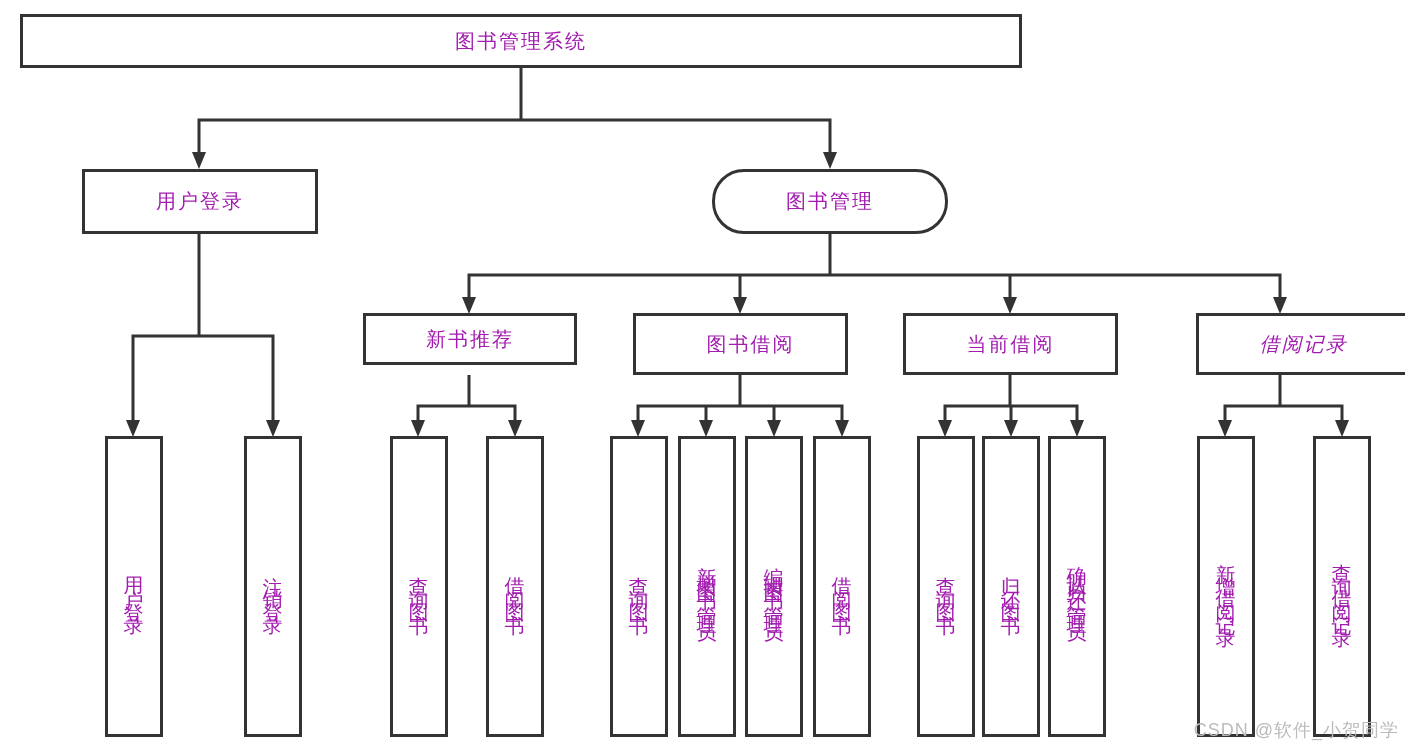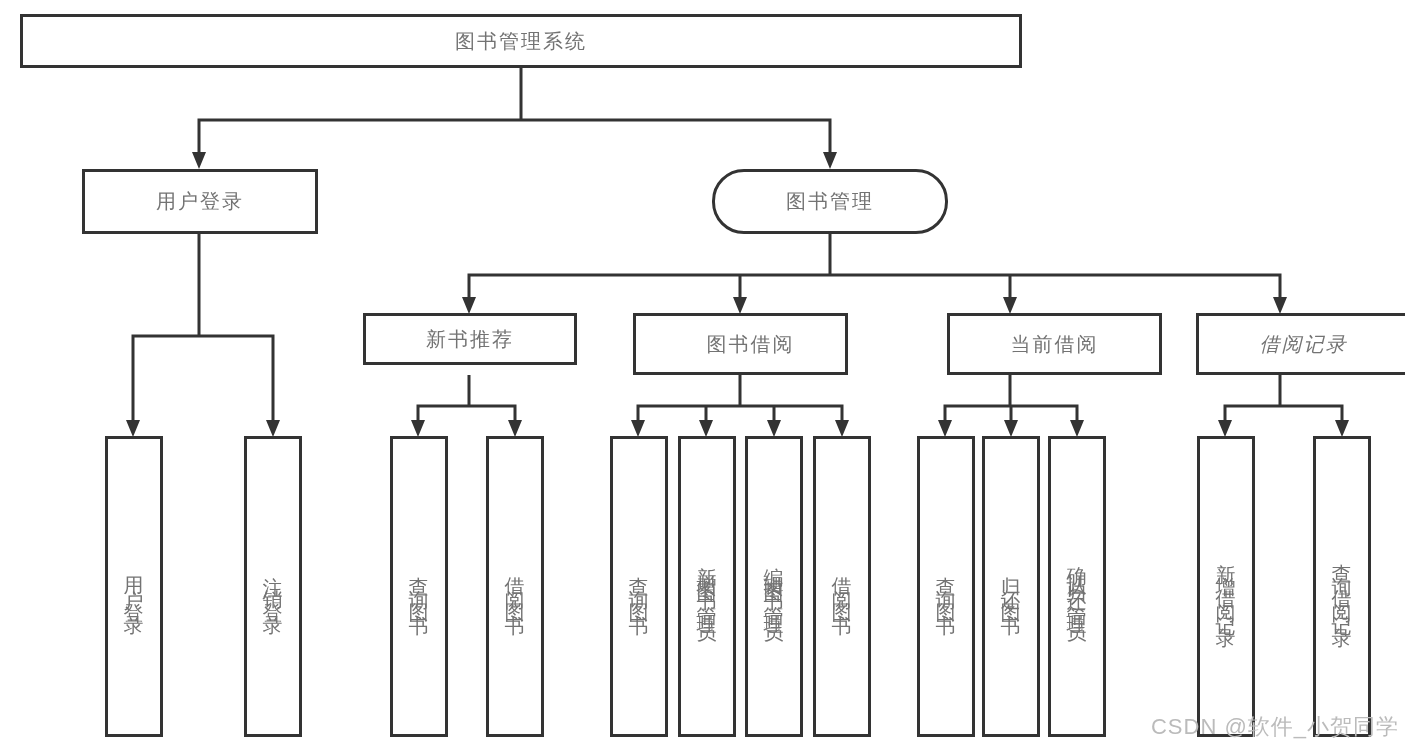--- a/index.html
+++ b/index.html
@@ -26,56 +26,56 @@
   .node {
     position: absolute;
     box-sizing: border-box;
     border: 3px solid #333333;
     background: #ffffff;
     display: flex;
     align-items: center;
     justify-content: center;
     z-index: 2;
     font-size: 20px;
-    color: #737373;
+    color: #a21caf;
     letter-spacing: 2px;
   }
   .vbox span {
     writing-mode: vertical-rl;
     text-orientation: mixed;
     line-height: 1;
     letter-spacing: 13px;
     font-size: 20px;
     white-space: nowrap;
   }
   .vbox.long span {
     letter-spacing: 8px;
   }
   
   #n-root    { left: 20px;   top: 14px;  width: 1002px; height: 54px; }
   #n-user    { left: 82px;   top: 169px; width: 236px;  height: 65px; }
   #n-book    { left: 712px;  top: 169px; width: 236px;  height: 65px; border-radius: 32px; }
   #g-new     { left: 363px;  top: 313px; width: 214px;  height: 52px; }
   #g-borrow  { left: 633px;  top: 313px; width: 215px;  height: 62px; padding-left: 20px; }
-  #g-current { left: 947px;  top: 313px; width: 215px;  height: 62px; }
+  #g-current { left: 903px;  top: 313px; width: 215px;  height: 62px; }
   #g-record  { left: 1196px; top: 313px; width: 215px;  height: 62px; font-style: italic; }
   .leaf { top: 436px; width: 58px; height: 301px; }
   #l-u1 { left: 105px; }  #l-u2 { left: 244px; }
   #l-n1 { left: 390px; }  #l-n2 { left: 486px; }
   #l-b1 { left: 610px; }  #l-b2 { left: 678px; }
   #l-b3 { left: 745px; }  #l-b4 { left: 813px; }
   #l-c1 { left: 917px; }  #l-c2 { left: 982px; }
   #l-c3 { left: 1048px; }
   #l-r1 { left: 1197px; } #l-r2 { left: 1313px; }
   #watermark {
     position: absolute;
     right: 6px;
     bottom: 5px;
     z-index: 3;
-    font-size: 22px;
+    font-size: 18px;
     color: #bbbbbb;
     letter-spacing: 1px;
   }
 </style>
 </head>
 <body>
 
 <div id="stage">
 
   <svg id="connectors" viewBox="0 0 1405 747" xmlns="http://www.w3.org/2000/svg">

